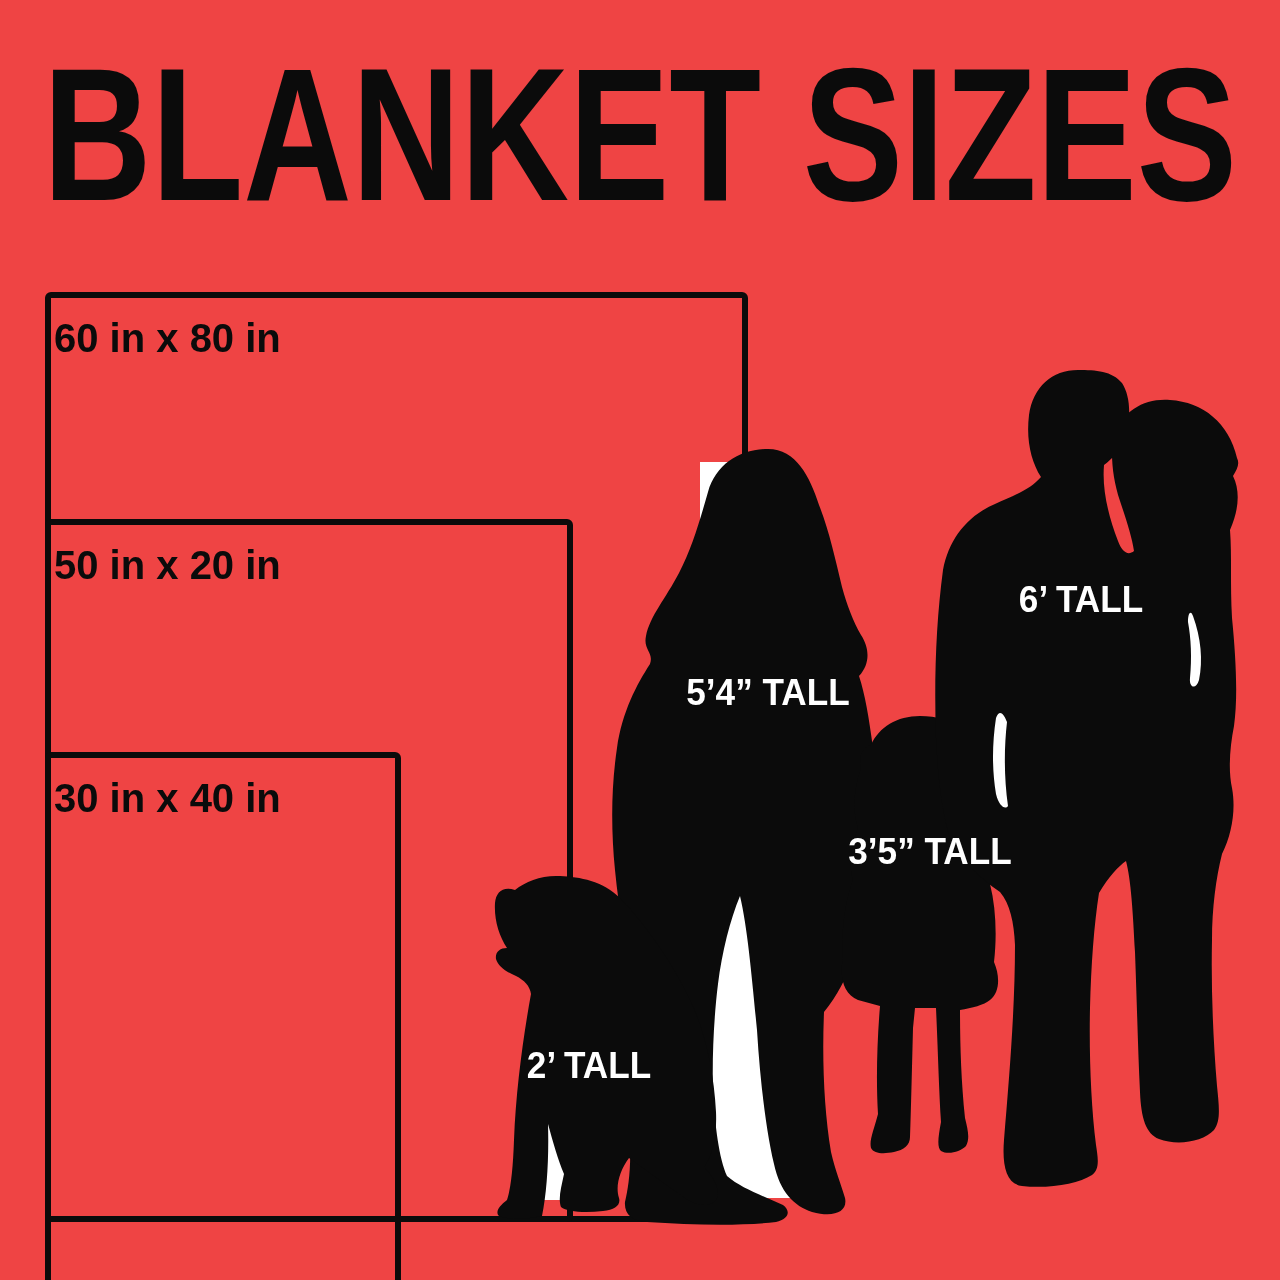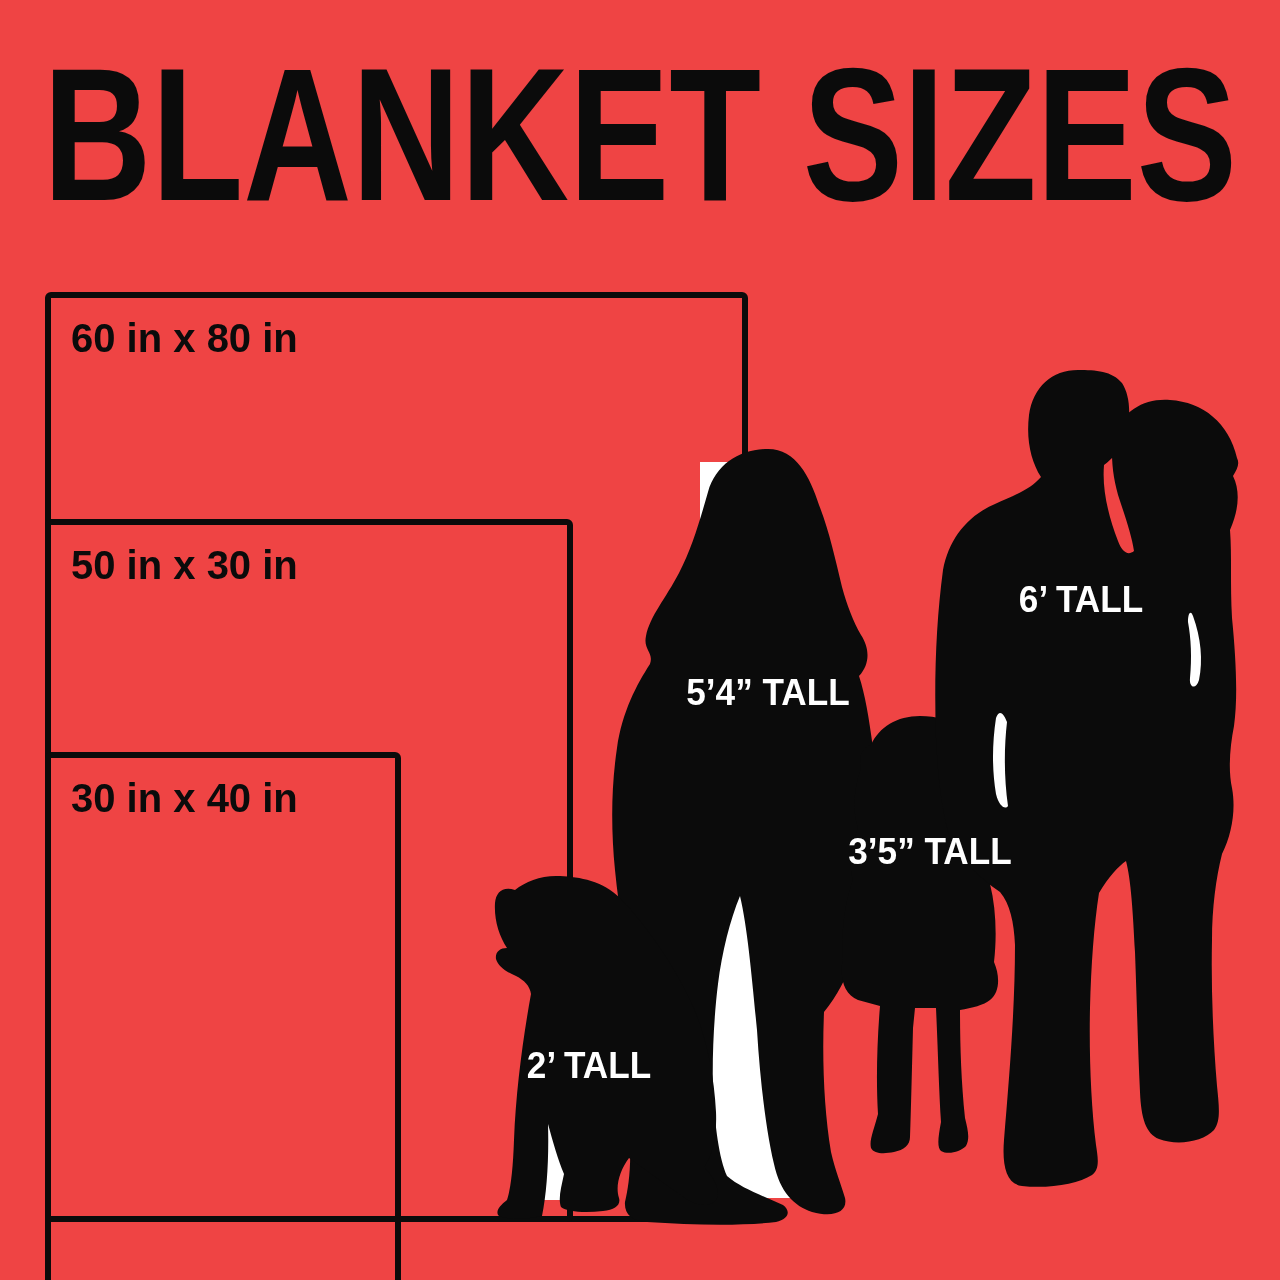--- a/index.html
+++ b/index.html
@@ -20,21 +20,21 @@
     position:absolute;
     box-sizing:border-box;
     border:6px solid #0b0b0b;
     border-radius:6px;
     background:transparent;
   }
   .rect-60x80 { left:45px; top:292px;  width:703px; height:930px; }
   .rect-50x60 { left:45px; top:519px;  width:528px; height:703px; }
   .rect-30x40 { left:45px; top:752px;  width:356px; height:590px;text-decoration:underline; }
   .rect-label {
-    position:absolute; left:20px; top:18px;
+    position:absolute; left:3px; top:18px;
     font-size:40px; font-weight:700; color:#0b0b0b;
     white-space:nowrap; letter-spacing:0px;
   }
   .figures-svg { position:absolute; left:0; top:0; }
   .fig-label {
     position:absolute;
     color:#ffffff; font-weight:700; font-size:37px;
     white-space:nowrap;
     transform:translate(-50%,-50%) scaleX(0.95);
     letter-spacing:0px;
@@ -50,21 +50,21 @@
 <div class="poster">
 
   <svg class="title-svg" width="1280" height="240" viewBox="0 0 1280 240">
     <text x="43" y="200" font-size="190" textLength="1194" lengthAdjust="spacingAndGlyphs" class="title-text">BLANKET SIZES</text>
   </svg>
 
   <div class="blanket-rect rect-60x80">
     <span class="rect-label">60 in x 80 in</span>
   </div>
   <div class="blanket-rect rect-50x60">
-    <span class="rect-label">50 in x 30 in</span>
+    <span class="rect-label">50 in x 20 in</span>
   </div>
   <div class="blanket-rect rect-30x40">
     <span class="rect-label">30 in x 40 in</span>
   </div>
 
   <svg class="figures-svg" width="1280" height="1280" viewBox="0 0 1280 1280">
 
     <rect x="700" y="462" width="92" height="736" fill="#ffffff"></rect>
     <rect x="542" y="895" width="60" height="305" fill="#ffffff"></rect>
 

